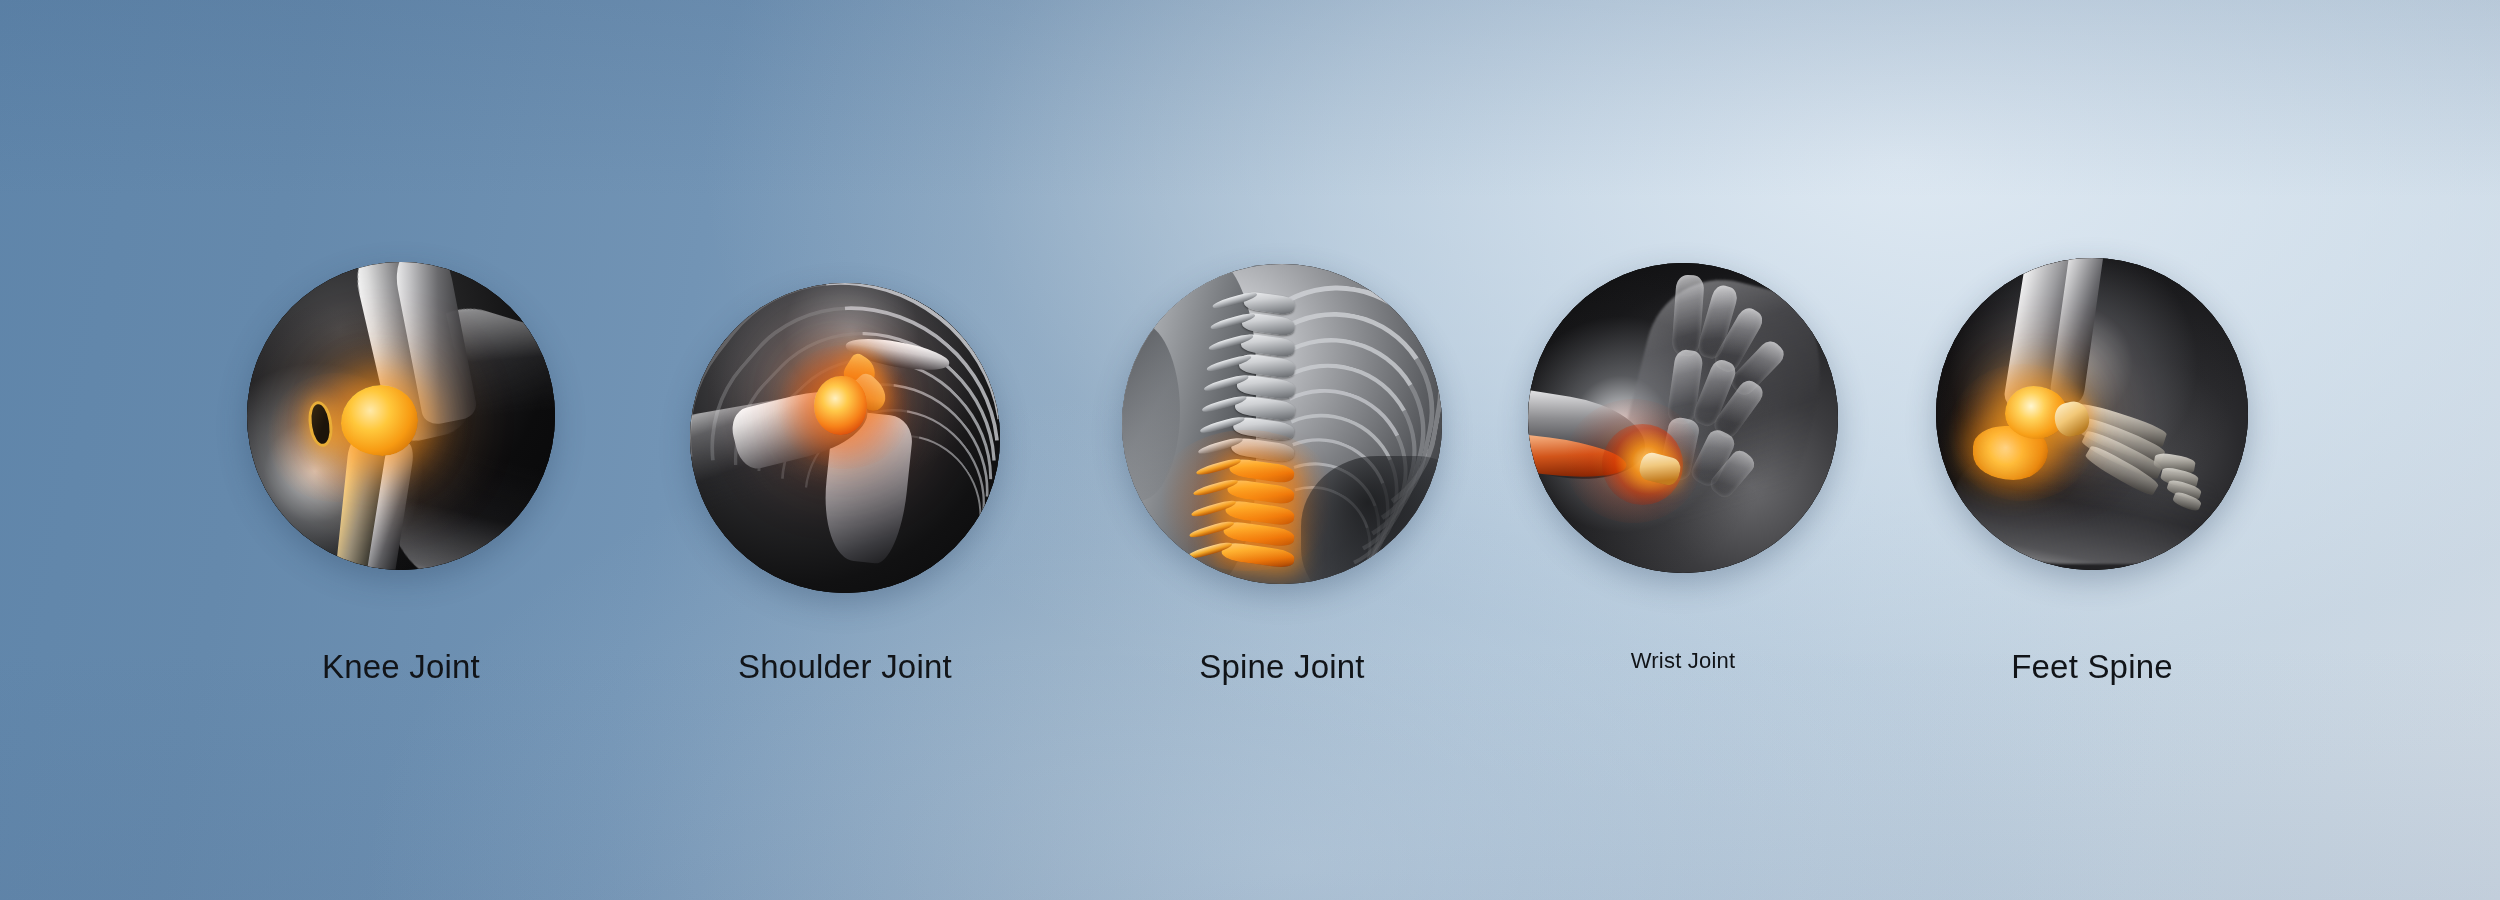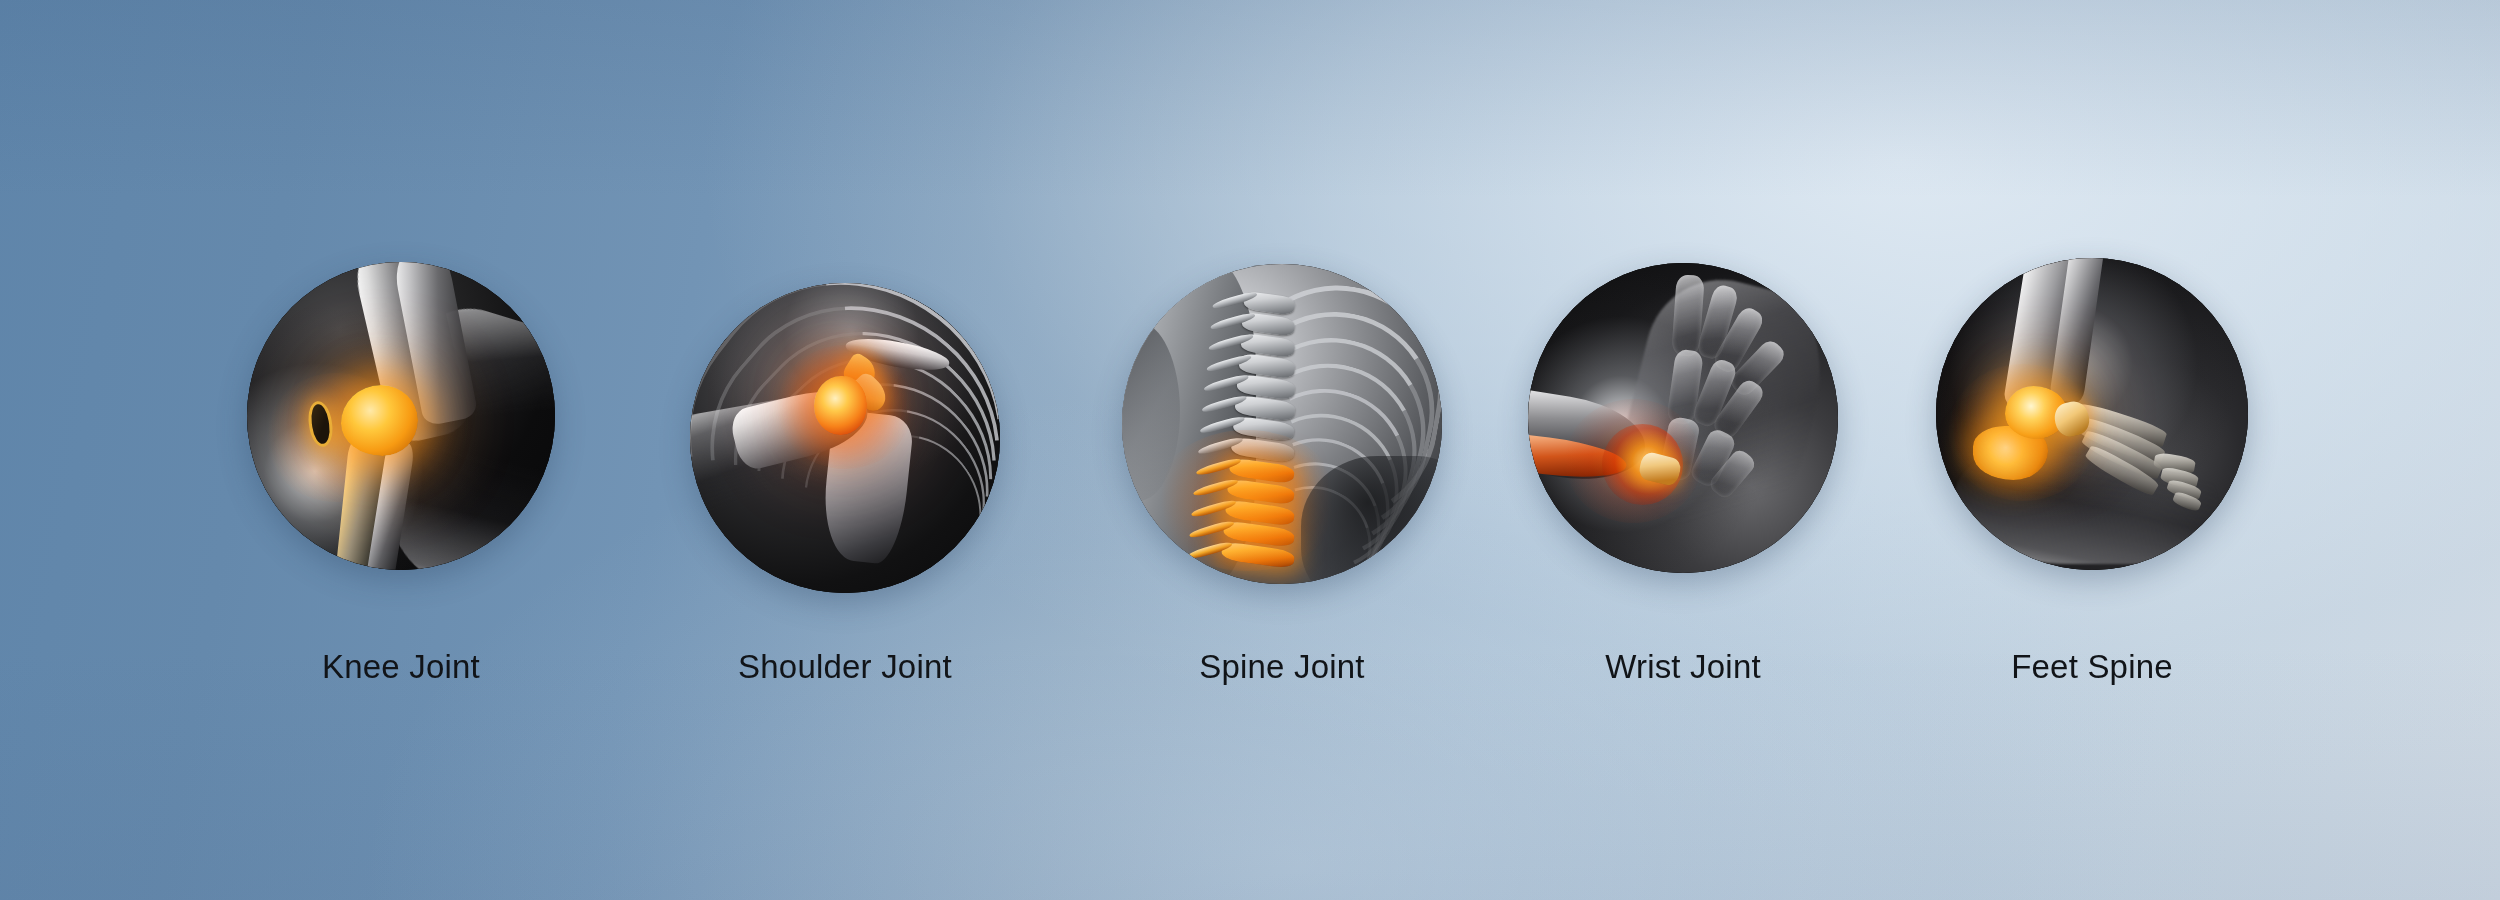--- a/index.html
+++ b/index.html
@@ -481,21 +481,21 @@
             <div class="wr-finger" style="left: 44%; top: 50%; width: 10%; height: 20%; transform: rotate(12deg); opacity: 0.78;"></div>
             <div class="wr-finger" style="left: 55%; top: 54%; width: 9%; height: 18%; transform: rotate(26deg); opacity: 0.76;"></div>
             <div class="wr-finger" style="left: 62%; top: 60%; width: 8%; height: 16%; transform: rotate(40deg); opacity: 0.74;"></div>
           </div>
         <div class="bone wr-forearm"></div>
         <div class="bone wr-radius"></div>
         <div class="bone wr-flare"></div>
         <div class="bone wr-hot"></div>
         <div class="bone wr-carpal"></div>
       </div>
-      <div class="joint-label" id="lbl-wrist" style="top: 385px; color: rgb(17, 20, 24); font-size: 33px;">Wrist Joint</div>
+      <div class="joint-label" id="lbl-wrist" style="top: 385px; color: rgb(17, 20, 24); font-size: 22px;">Wrist Joint</div>
     </div>
 
     <div class="joint-cell" id="cell-feet" style="left: 1936px; top: 258px; width: 312px; height: 312px;">
       <div class="joint-circle" id="circ-feet" style="width: 312px; height: 312px;">
         <div class="sc ft-bg"></div>
         <div class="bone ft-sole"></div>
         <div id="ft-bones">
             <div class="ft-meta" style="left: 44%; top: 50%; width: 30%; height: 7.5%; transform: rotate(18deg); opacity: 0.95;"></div>
             <div class="ft-meta" style="left: 45%; top: 55%; width: 29%; height: 7%; transform: rotate(22deg); opacity: 0.89;"></div>
             <div class="ft-meta" style="left: 46%; top: 60%; width: 27%; height: 6.5%; transform: rotate(26deg); opacity: 0.83;"></div>

